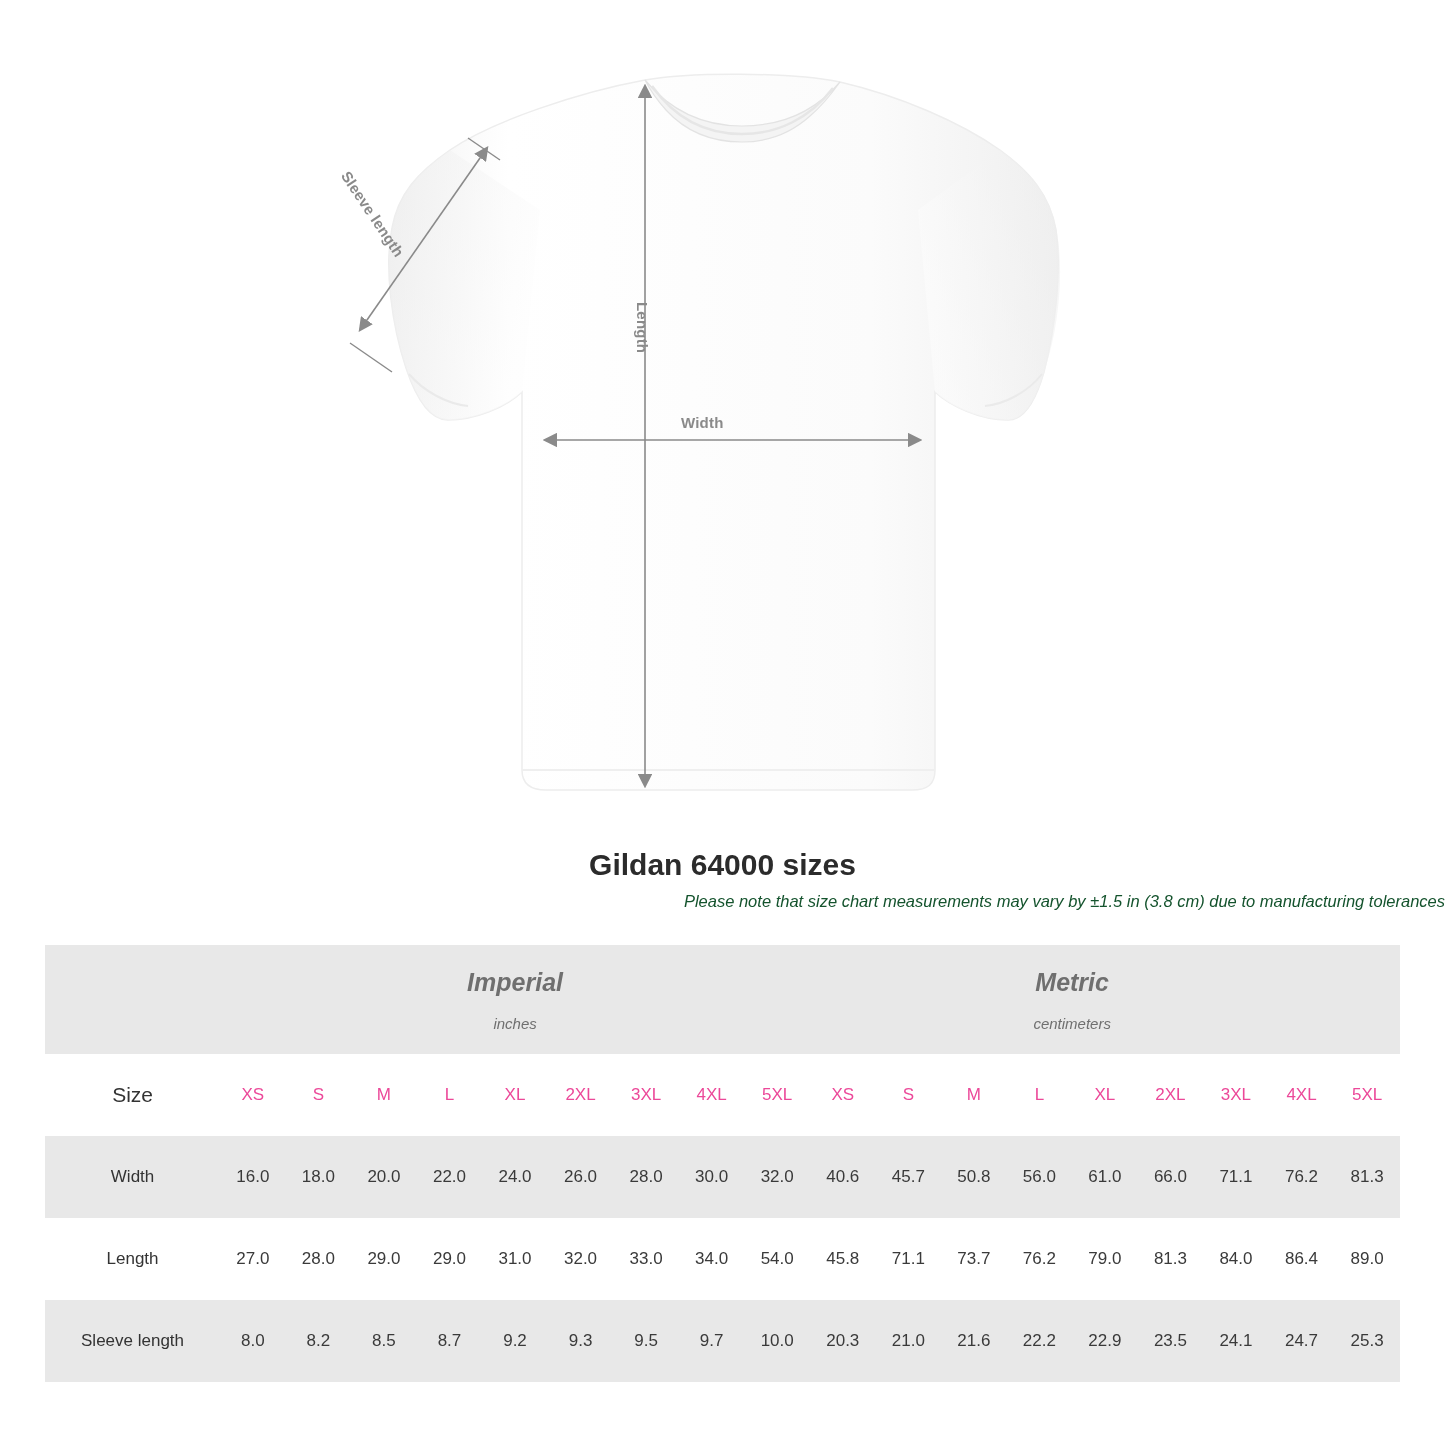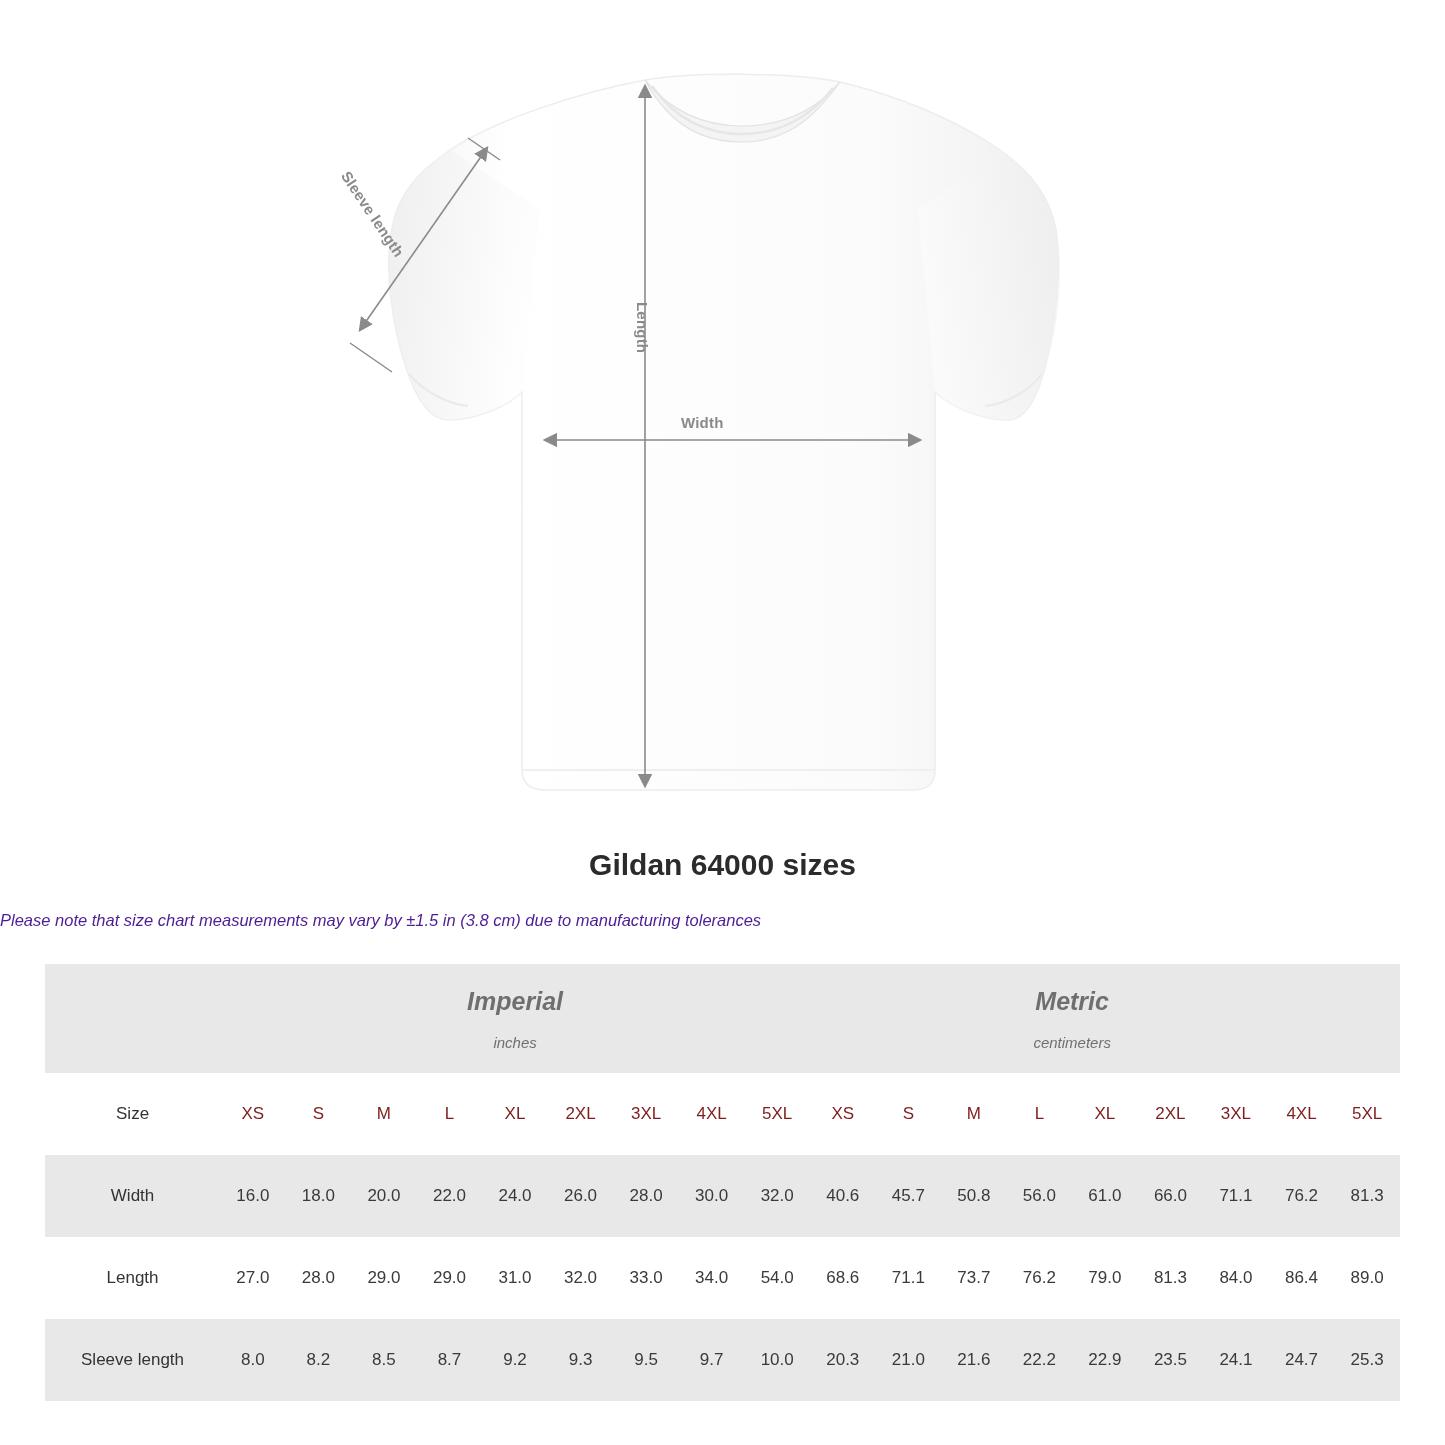--- a/index.html
+++ b/index.html
@@ -55,25 +55,25 @@
 
   
   .title {
     text-align: center;
     font-size: 30px;
     font-weight: bold;
     color: #2b2b2b;
     margin: 18px 0 0 0;
   }
   .subtitle {
-    text-align: left;
+    text-align: right;
     font-size: 16.5px;
     font-style: italic;
-    color: #4c1d95;
-    margin: 29px 0 0 0;
+    color: #14532d;
+    margin: 10px 0 0 0;
   }
 
   
   .table-wrap {
     margin: 34px 45px 0 45px;
   }
   table.size-chart {
     width: 1355px;
     border-collapse: collapse;
     table-layout: fixed;
@@ -101,24 +101,24 @@
     font-size: 15px;
     font-style: italic;
     color: #6f6f6f;
     margin-top: 16px;
   }
   .head-row td {
     background: #ffffff;
     height: 82px;
     font-size: 17px;
     font-weight: bold;
-    color: #7f1d1d;
+    color: #ec4899;
   }
   .head-row td.rowlabel {
-    font-size: 17px;
+    font-size: 21px;
   }
   .data-row td {
     height: 82px;
     font-size: 17px;
     color: #3a3a3a;
   }
   .data-row.alt td { background: #e8e8e8; }
   .data-row.plain td { background: #ffffff; }
   td.rowlabel {
     font-weight: bold;
@@ -303,21 +303,21 @@
         <td class="rowlabel">Length</td>
         <td>27.0</td>
         <td>28.0</td>
         <td>29.0</td>
         <td>29.0</td>
         <td>31.0</td>
         <td>32.0</td>
         <td>33.0</td>
         <td>34.0</td>
         <td>54.0</td>
-        <td>68.6</td>
+        <td>45.8</td>
         <td>71.1</td>
         <td>73.7</td>
         <td>76.2</td>
         <td>79.0</td>
         <td>81.3</td>
         <td>84.0</td>
         <td>86.4</td>
         <td>89.0</td>
       </tr>
 

